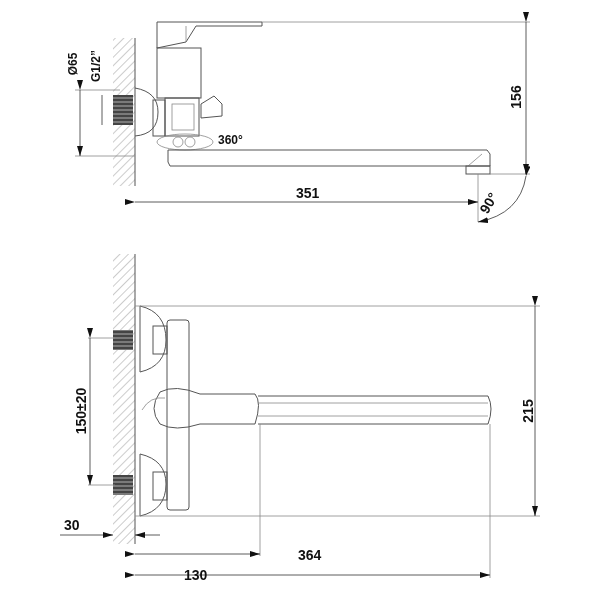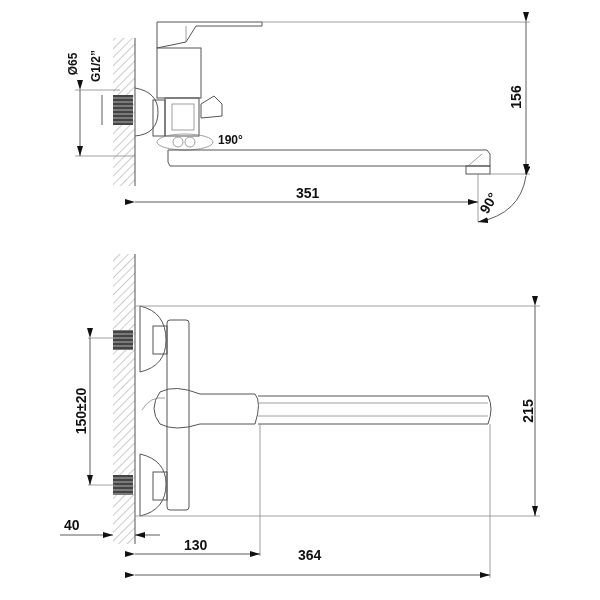--- a/index.html
+++ b/index.html
@@ -111,22 +111,22 @@
     <line x1="260" y1="424" x2="260" y2="556" class="thin"></line>
     <line x1="135" y1="554" x2="260" y2="554" class="dim" marker-start="url(#arr)" marker-end="url(#arr)"></line>
 
     <line x1="490" y1="424" x2="490" y2="578" class="thin"></line>
     <line x1="135" y1="575" x2="490" y2="575" class="dim" marker-start="url(#arr)" marker-end="url(#arr)"></line>
   </g>
 </svg>
 
 <div class="lbl sm" style="left:62px; top:58px; transform:rotate(-90deg);">Ø65</div>
 <div class="lbl sm" style="left:80px; top:60px; transform:rotate(-90deg);">G1/2”</div>
-<div class="lbl sm" style="left:218px; top:134px;">190°</div>
+<div class="lbl sm" style="left:218px; top:134px;">360°</div>
 <div class="lbl" style="left:296px; top:186px;">351</div>
 <div class="lbl" style="left:504px; top:90px; transform:rotate(-90deg);">156</div>
 <div class="lbl" style="left:478px; top:196px; transform:rotate(-60deg);">90°</div>
 
 <div class="lbl" style="left:58px; top:404px; transform:rotate(-90deg);">150±20</div>
-<div class="lbl" style="left:64px; top:518px;">40</div>
-<div class="lbl" style="left:184px; top:538px;">130</div>
+<div class="lbl" style="left:64px; top:518px;">30</div>
+<div class="lbl" style="left:184px; top:568px;">130</div>
 <div class="lbl" style="left:298px; top:548px;">364</div>
 <div class="lbl" style="left:516px; top:404px; transform:rotate(-90deg);">215</div>
 
 </body></html>

